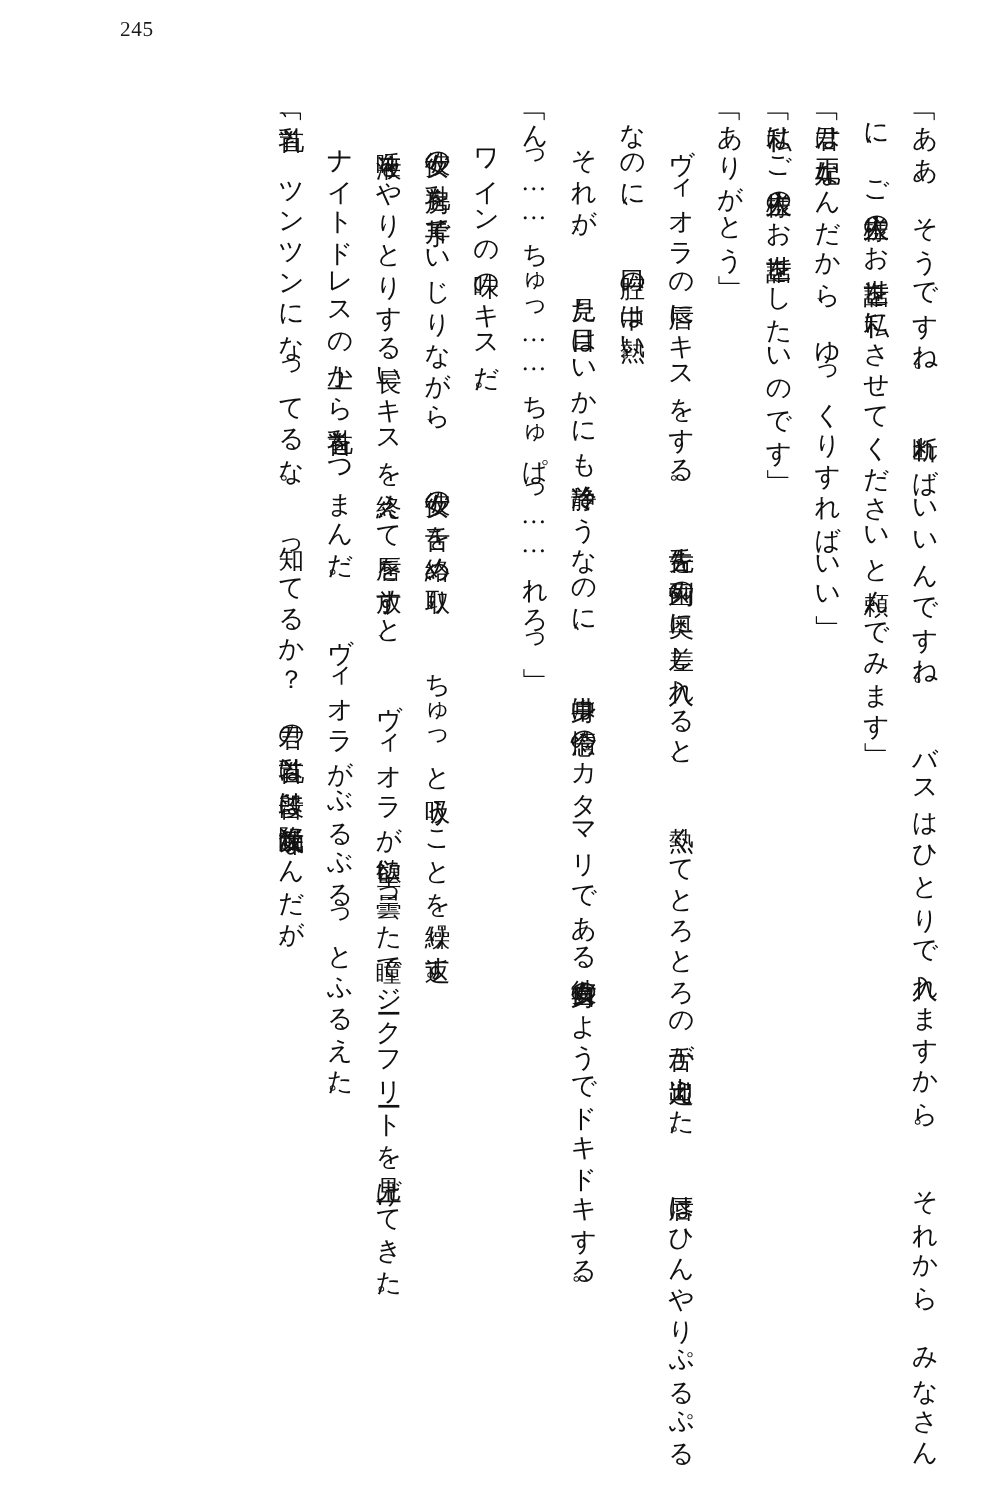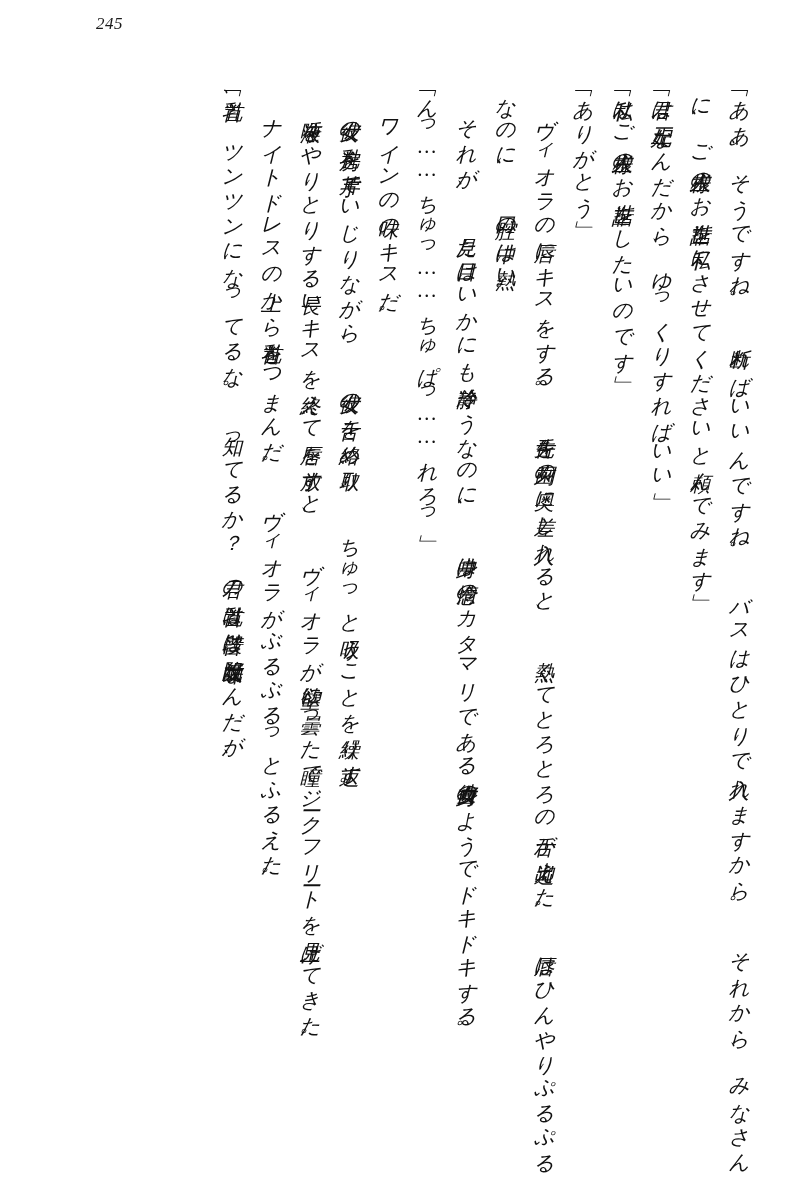--- a/index.html
+++ b/index.html
@@ -8,21 +8,20 @@
     background: #ffffff;
   }
   .page {
     position: relative;
     width: 792px;
     height: 1200px;
     background: #ffffff;
     overflow: hidden;
     font-family: "Liberation Serif", "DejaVu Serif", serif;
     color: #1a1a1a;
-    font-style: italic;
   }
   .page-number {
     position: absolute;
     top: 14px;
     left: 96px;
     font-size: 17px;
     letter-spacing: 0.5px;
     font-family: "Liberation Serif", "DejaVu Serif", serif;
     color: #1a1a1a;
   }

